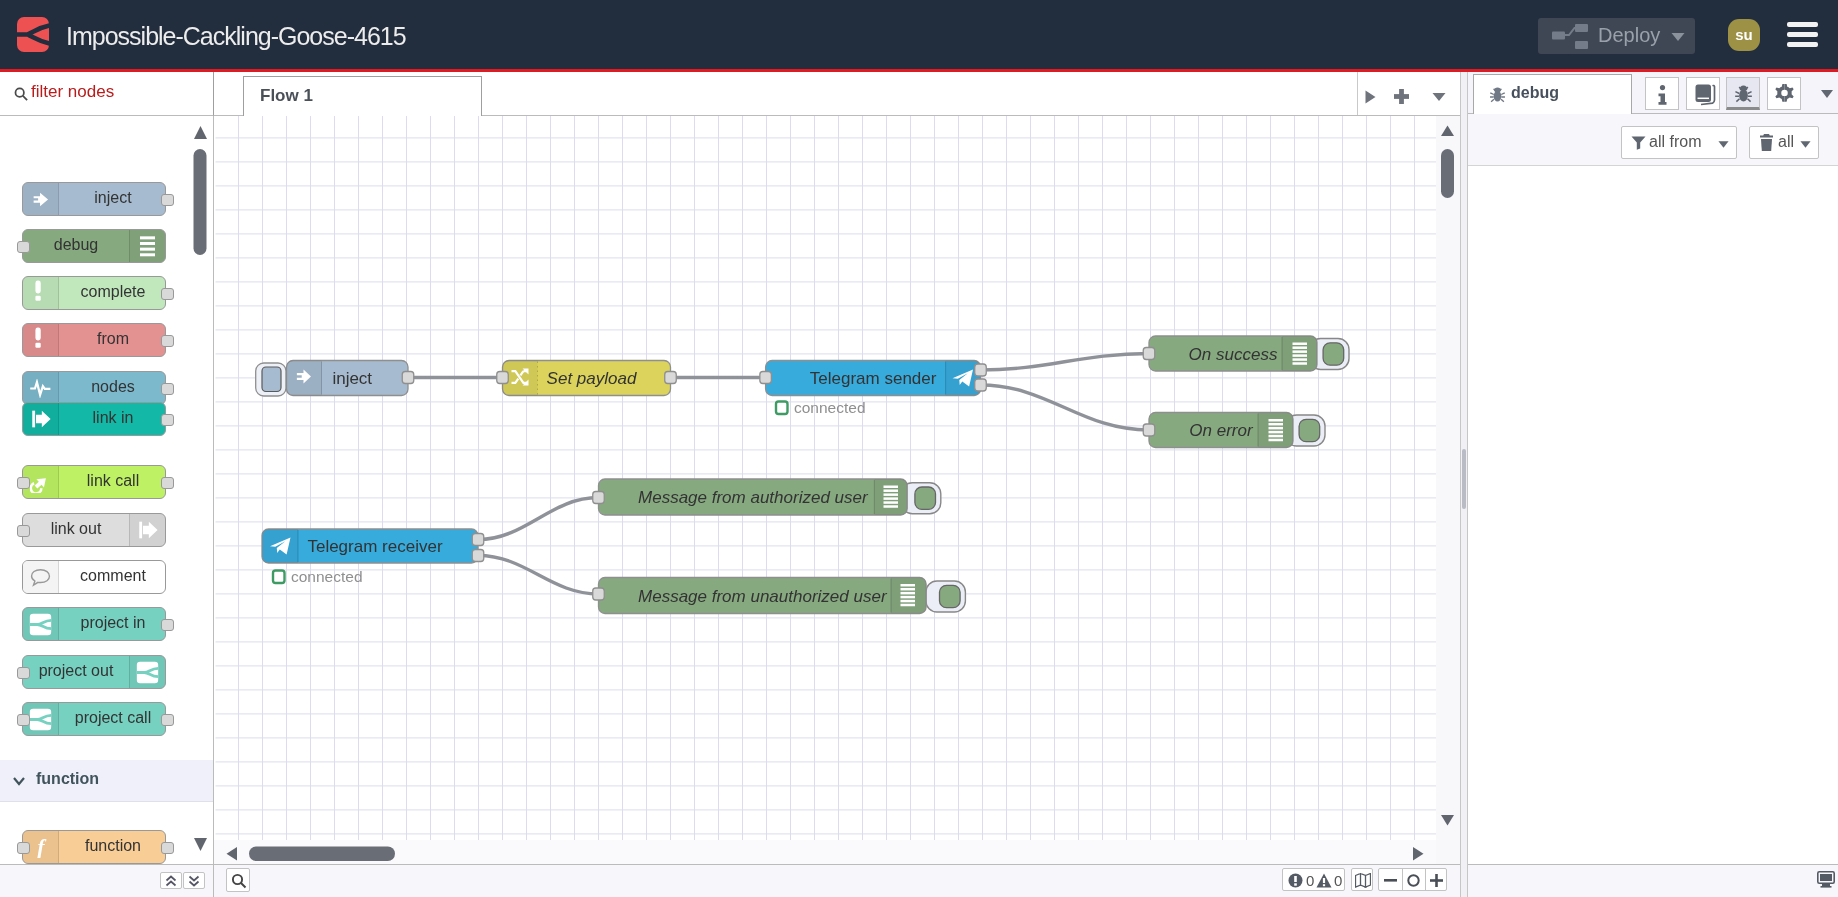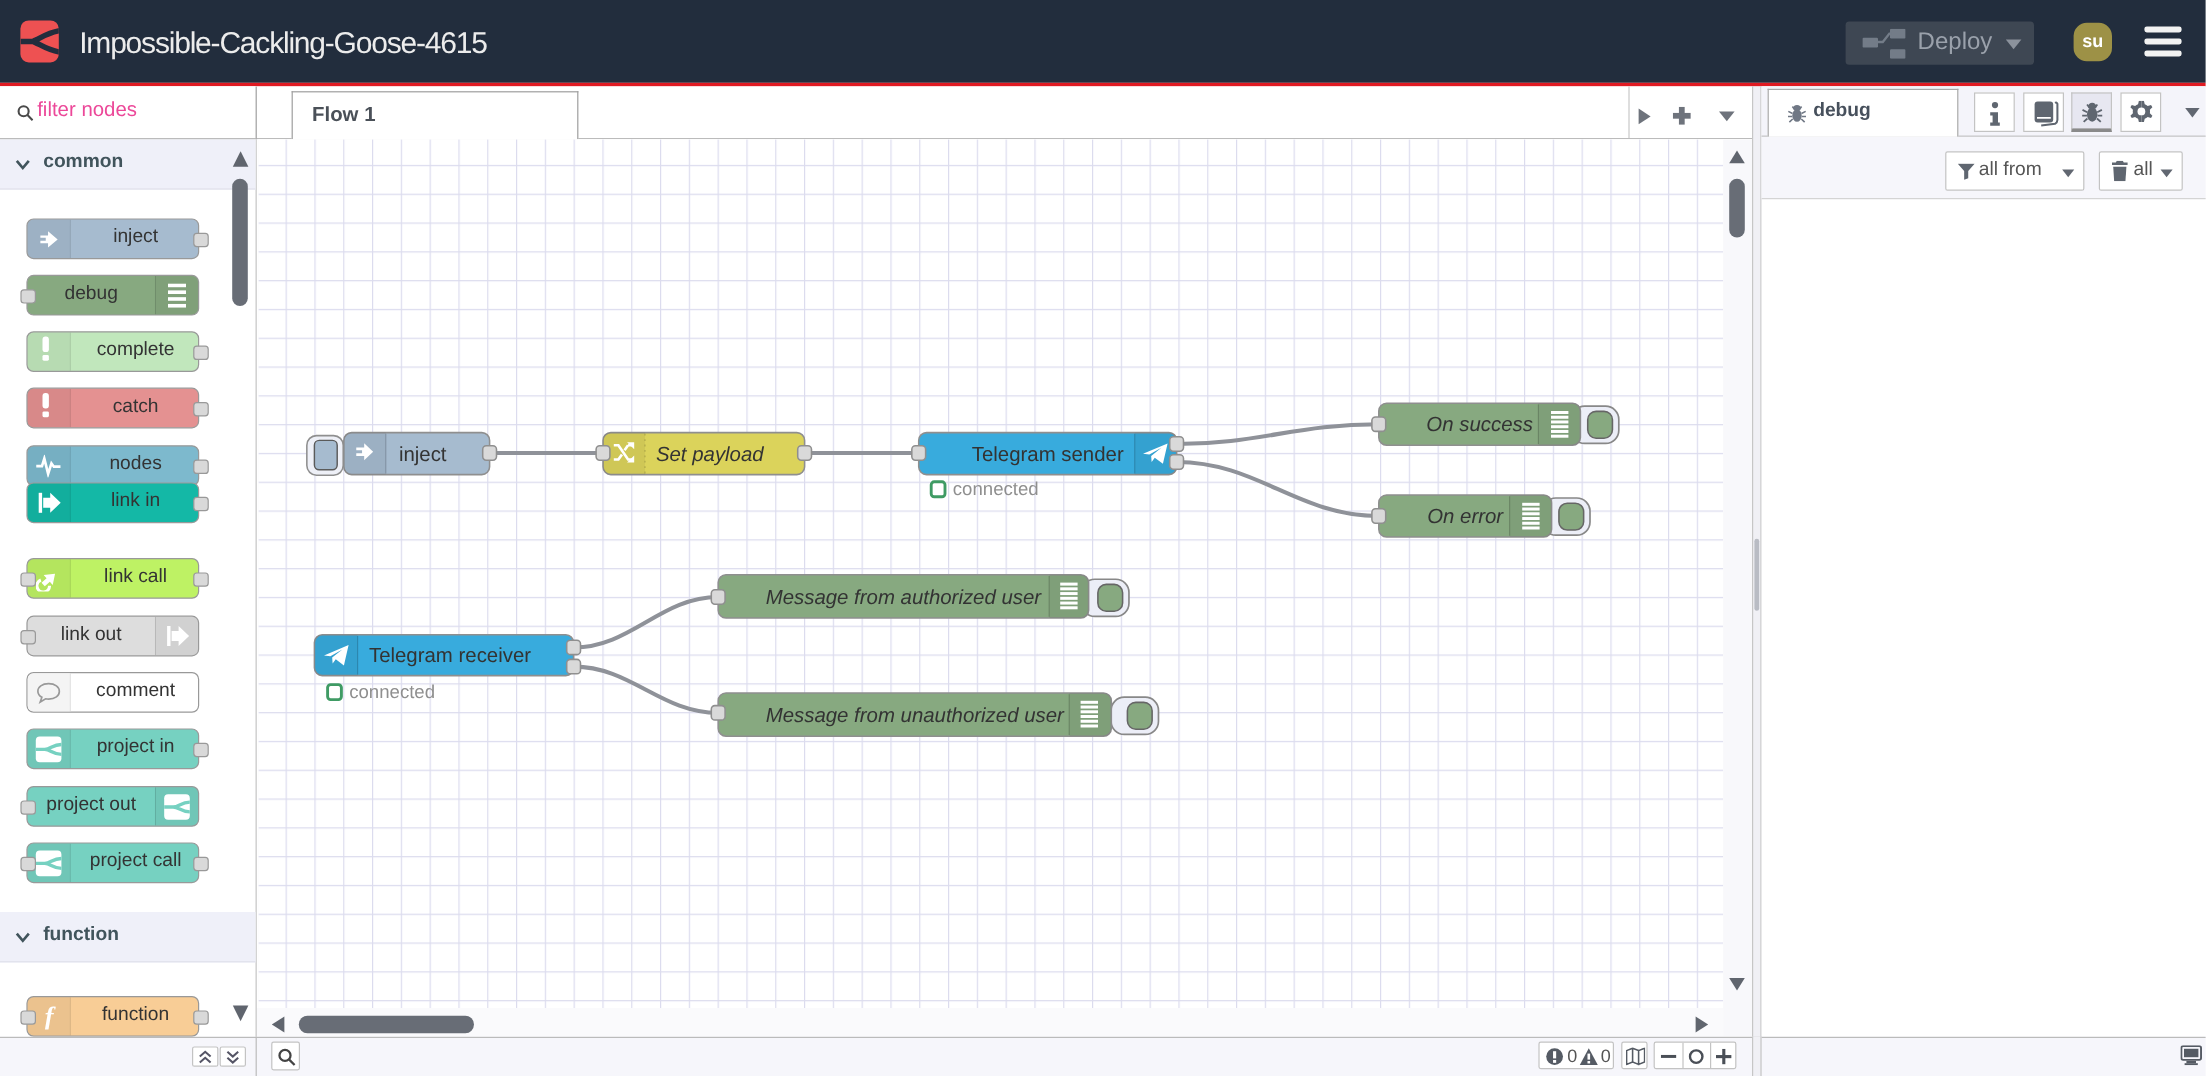--- a/index.html
+++ b/index.html
@@ -89,26 +89,20 @@
   </svg>
 <svg style="position:absolute;left:1394px;top:89px" width="15" height="15" viewBox="0 0 15 15">
     <rect x="5.1" y="0" width="4.8" height="15" fill="#6e737c"></rect>
     <rect x="0" y="5.1" width="15" height="4.8" fill="#6e737c"></rect>
   </svg>
 <svg style="position:absolute;left:1432px;top:92px" width="14" height="10" viewBox="0 0 14 10">
     <path d="M0.5 1 L13.5 1 L7 9 Z" fill="#6e737c"></path>
   </svg>
 
 <div id="palette">
-  <div class="cat" style="top:0">
-      <svg style="position:absolute;left:12px;top:14px" width="14" height="14" viewBox="0 0 14 14">
-        <path d="M2 4 L7 10 L12 4" fill="none" stroke="#41545c" stroke-width="2.2"></path>
-      </svg>
-      <span>common</span>
-    </div>
 
   <div class="pnode" style="top:66px;background:#a6bbcf">
     <div class="picon il">
         <svg width="16" height="17" viewBox="0 0 25 24">
           <path d="M1 7 h10 v-5.5 l12.5 10.5 -12.5 10.5 v-5.5 h-10 v-3.4 h7 v-3.6 h-7 z" fill="#fff"></path>
         </svg>
       </div>
     <span class="plab pr">inject</span>
       <div class="pport" style="left:138px"></div>
   </div>
@@ -136,21 +130,21 @@
     <span class="plab pr">complete</span>
       <div class="pport" style="left:138px"></div>
   </div>
   <div class="pnode" style="top:207px;background:#e49191">
     <div class="picon il">
         <svg width="21" height="26" viewBox="0 0 26 31">
           <rect x="6.7" y="0" width="6.6" height="16" rx="3" fill="#fff"></rect>
           <rect x="6.7" y="19" width="6.6" height="6" rx="1.5" fill="#fff"></rect>
         </svg>
       </div>
-    <span class="plab pr">catch</span>
+    <span class="plab pr">from</span>
       <div class="pport" style="left:138px"></div>
   </div>
   <div class="pnode" style="top:255px;background:#7db9cd">
     <div class="picon il">
         <svg width="23" height="19" viewBox="0 0 26 24">
           <path d="M0 12 h6 l2.5 -8 4 16 3.5 -11 2.5 3.5 h7" fill="none" stroke="#fff" stroke-width="2.8"></path>
         </svg>
       </div>
     <span class="plab pr">nodes</span>
       <div class="pport" style="left:138px"></div>
@@ -251,21 +245,21 @@
     <rect x="3.5" y="33" width="13" height="106" rx="6.5" fill="#686d76"></rect>
     <path d="M4 722 L10.5 735 L17 722 Z" fill="#60656e"></path>
   </svg>
 </div>
 
 <div style="position:absolute;left:0;top:72px;width:214px;height:44px;background:#fff;border-bottom:1px solid #bbb;border-right:1px solid #9f9f9f">
   <svg style="position:absolute;left:14px;top:15px" width="14" height="14" viewBox="0 0 16 16">
       <circle cx="6.5" cy="6.5" r="4.8" fill="none" stroke="#4a4a4a" stroke-width="2"></circle>
       <path d="M10.2 10.2 L15 15" stroke="#4a4a4a" stroke-width="2"></path>
     </svg>
-  <span style="position:absolute;left:31px;top:10px;font-size:17px;color:#ec4899">filter nodes</span>
+  <span style="position:absolute;left:31px;top:10px;font-size:17px;color:#b91c1c">filter nodes</span>
 </div>
 
 <div id="canvas">
 <svg id="cv" width="1246" height="748" style="position:absolute;left:0;top:0">
 <defs>
         <pattern id="grid" x="0" y="-2.6" width="24" height="24" patternUnits="userSpaceOnUse">
           <path d="M0.5 0 V24 M0 0.5 H24" stroke="#dcdcee" stroke-width="1" fill="none"></path>
         </pattern>
         <g id="dbglist">
           <rect x="0" y="0.0" width="14.5" height="2.5" fill="#fff"></rect>

